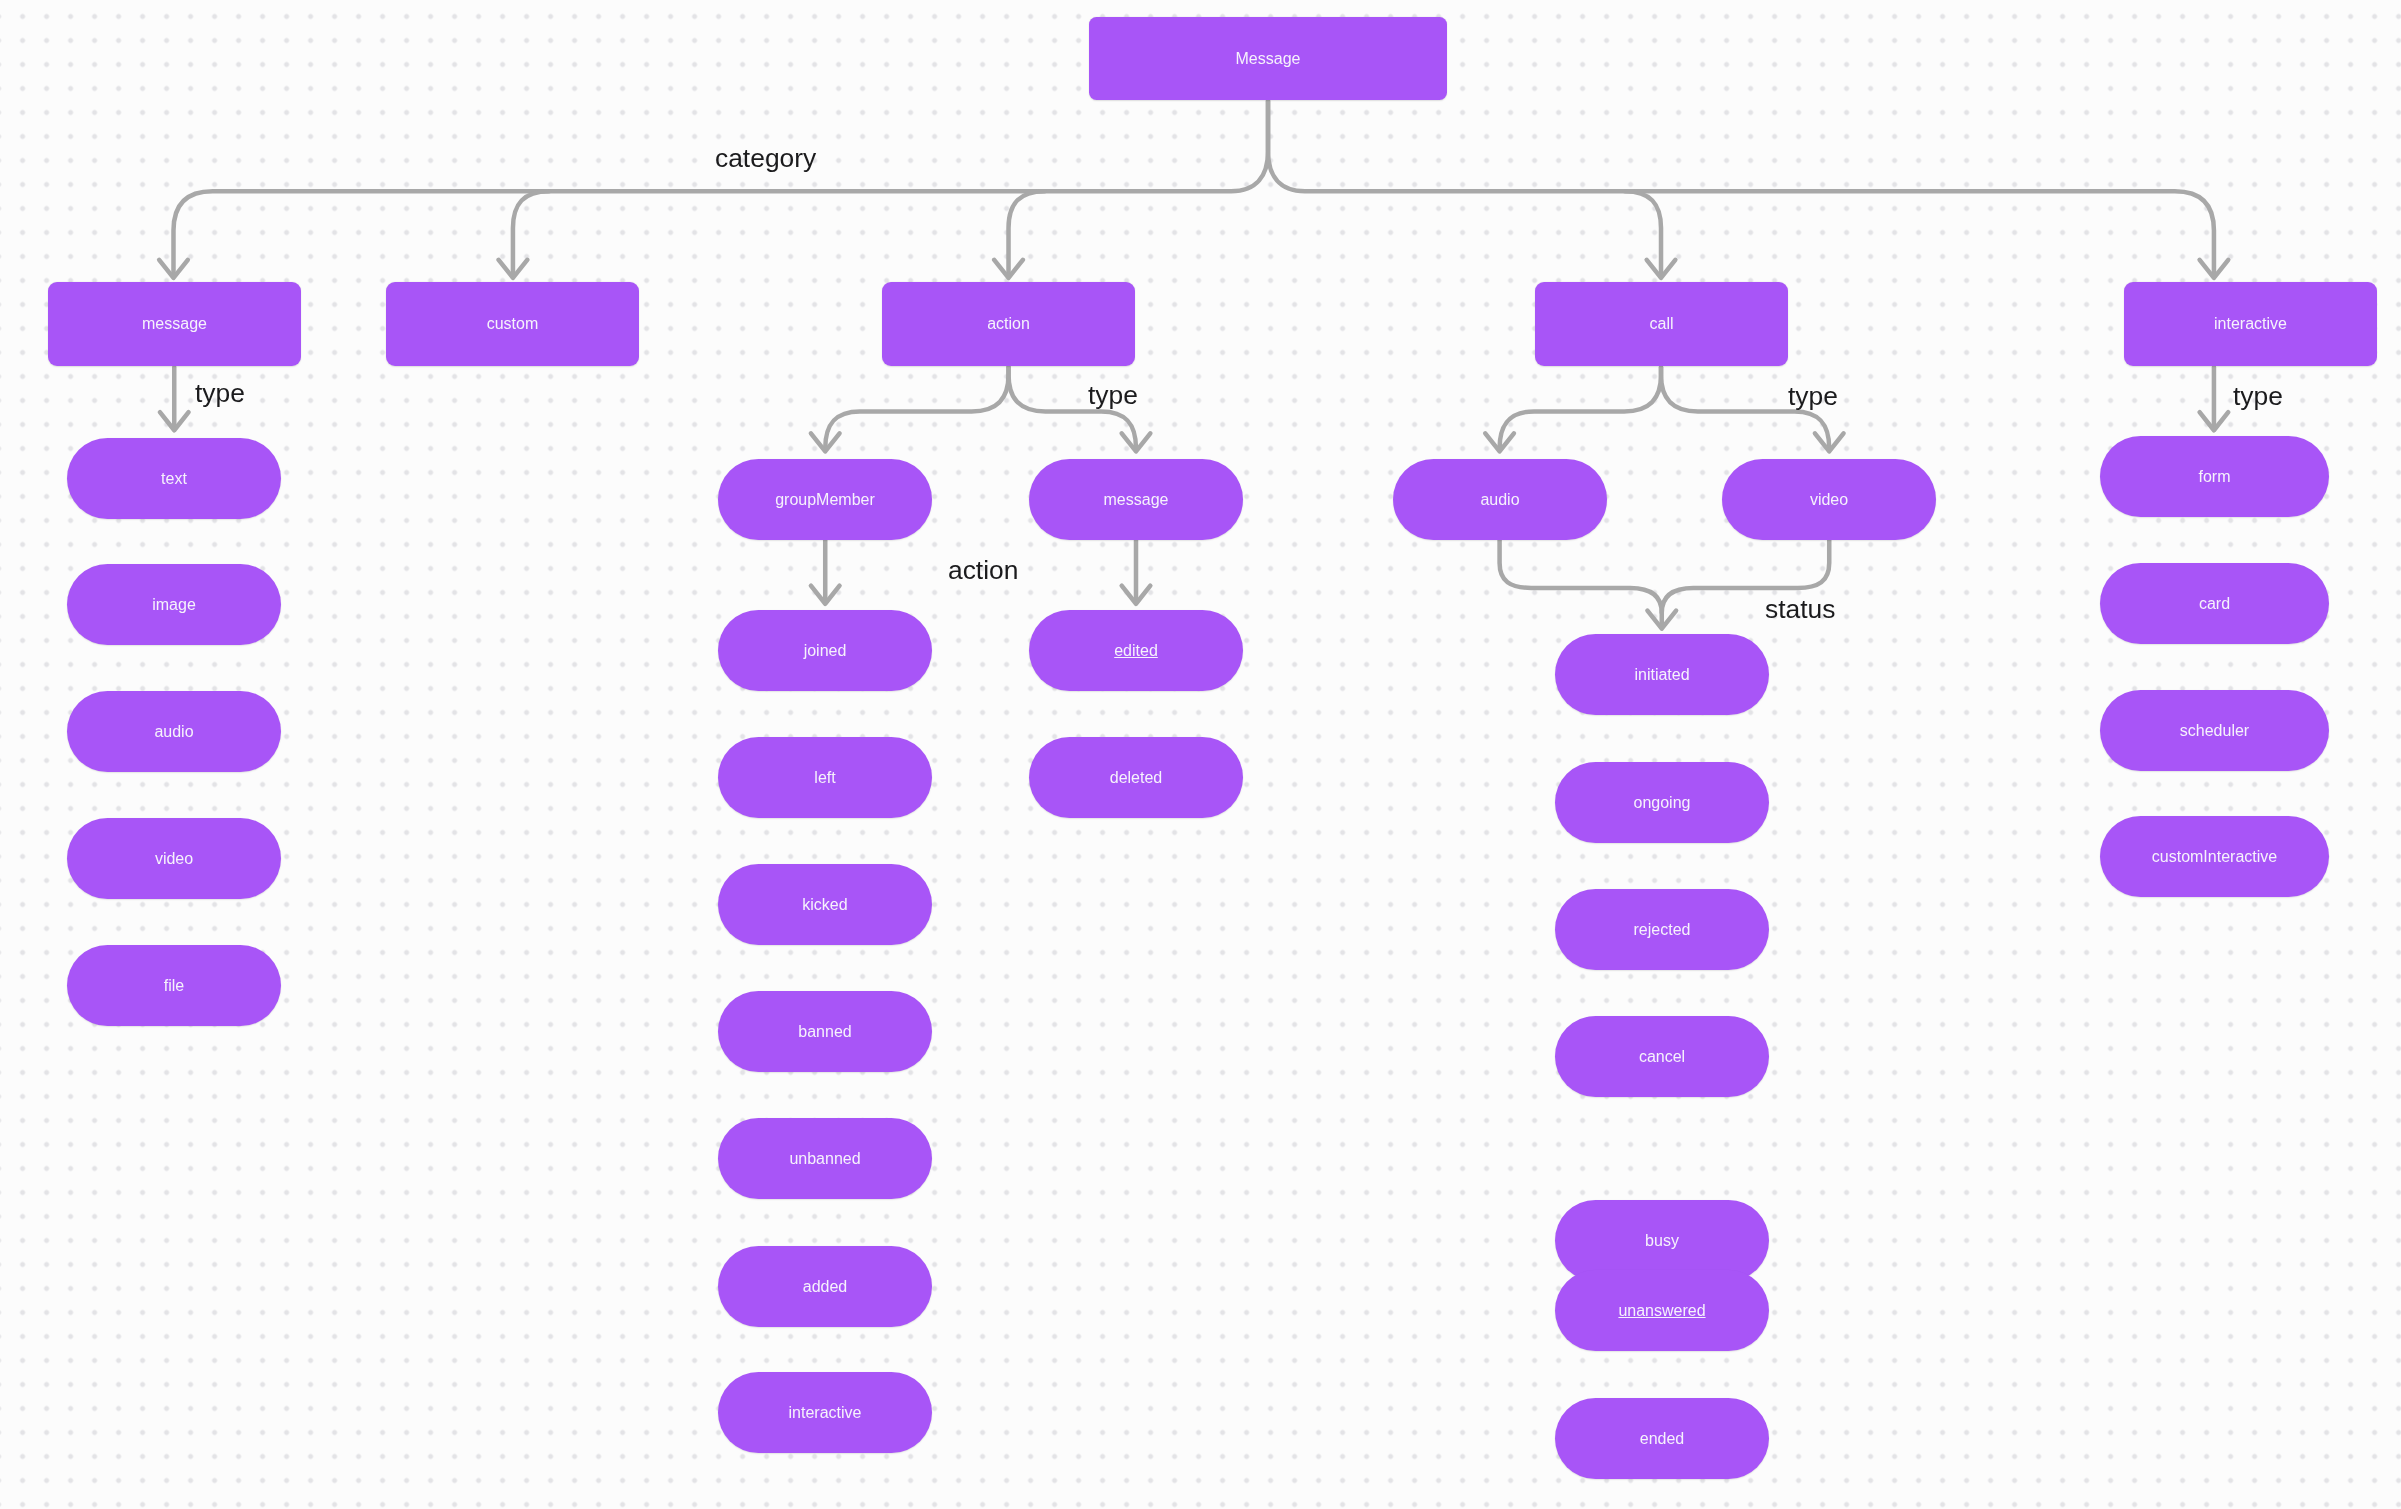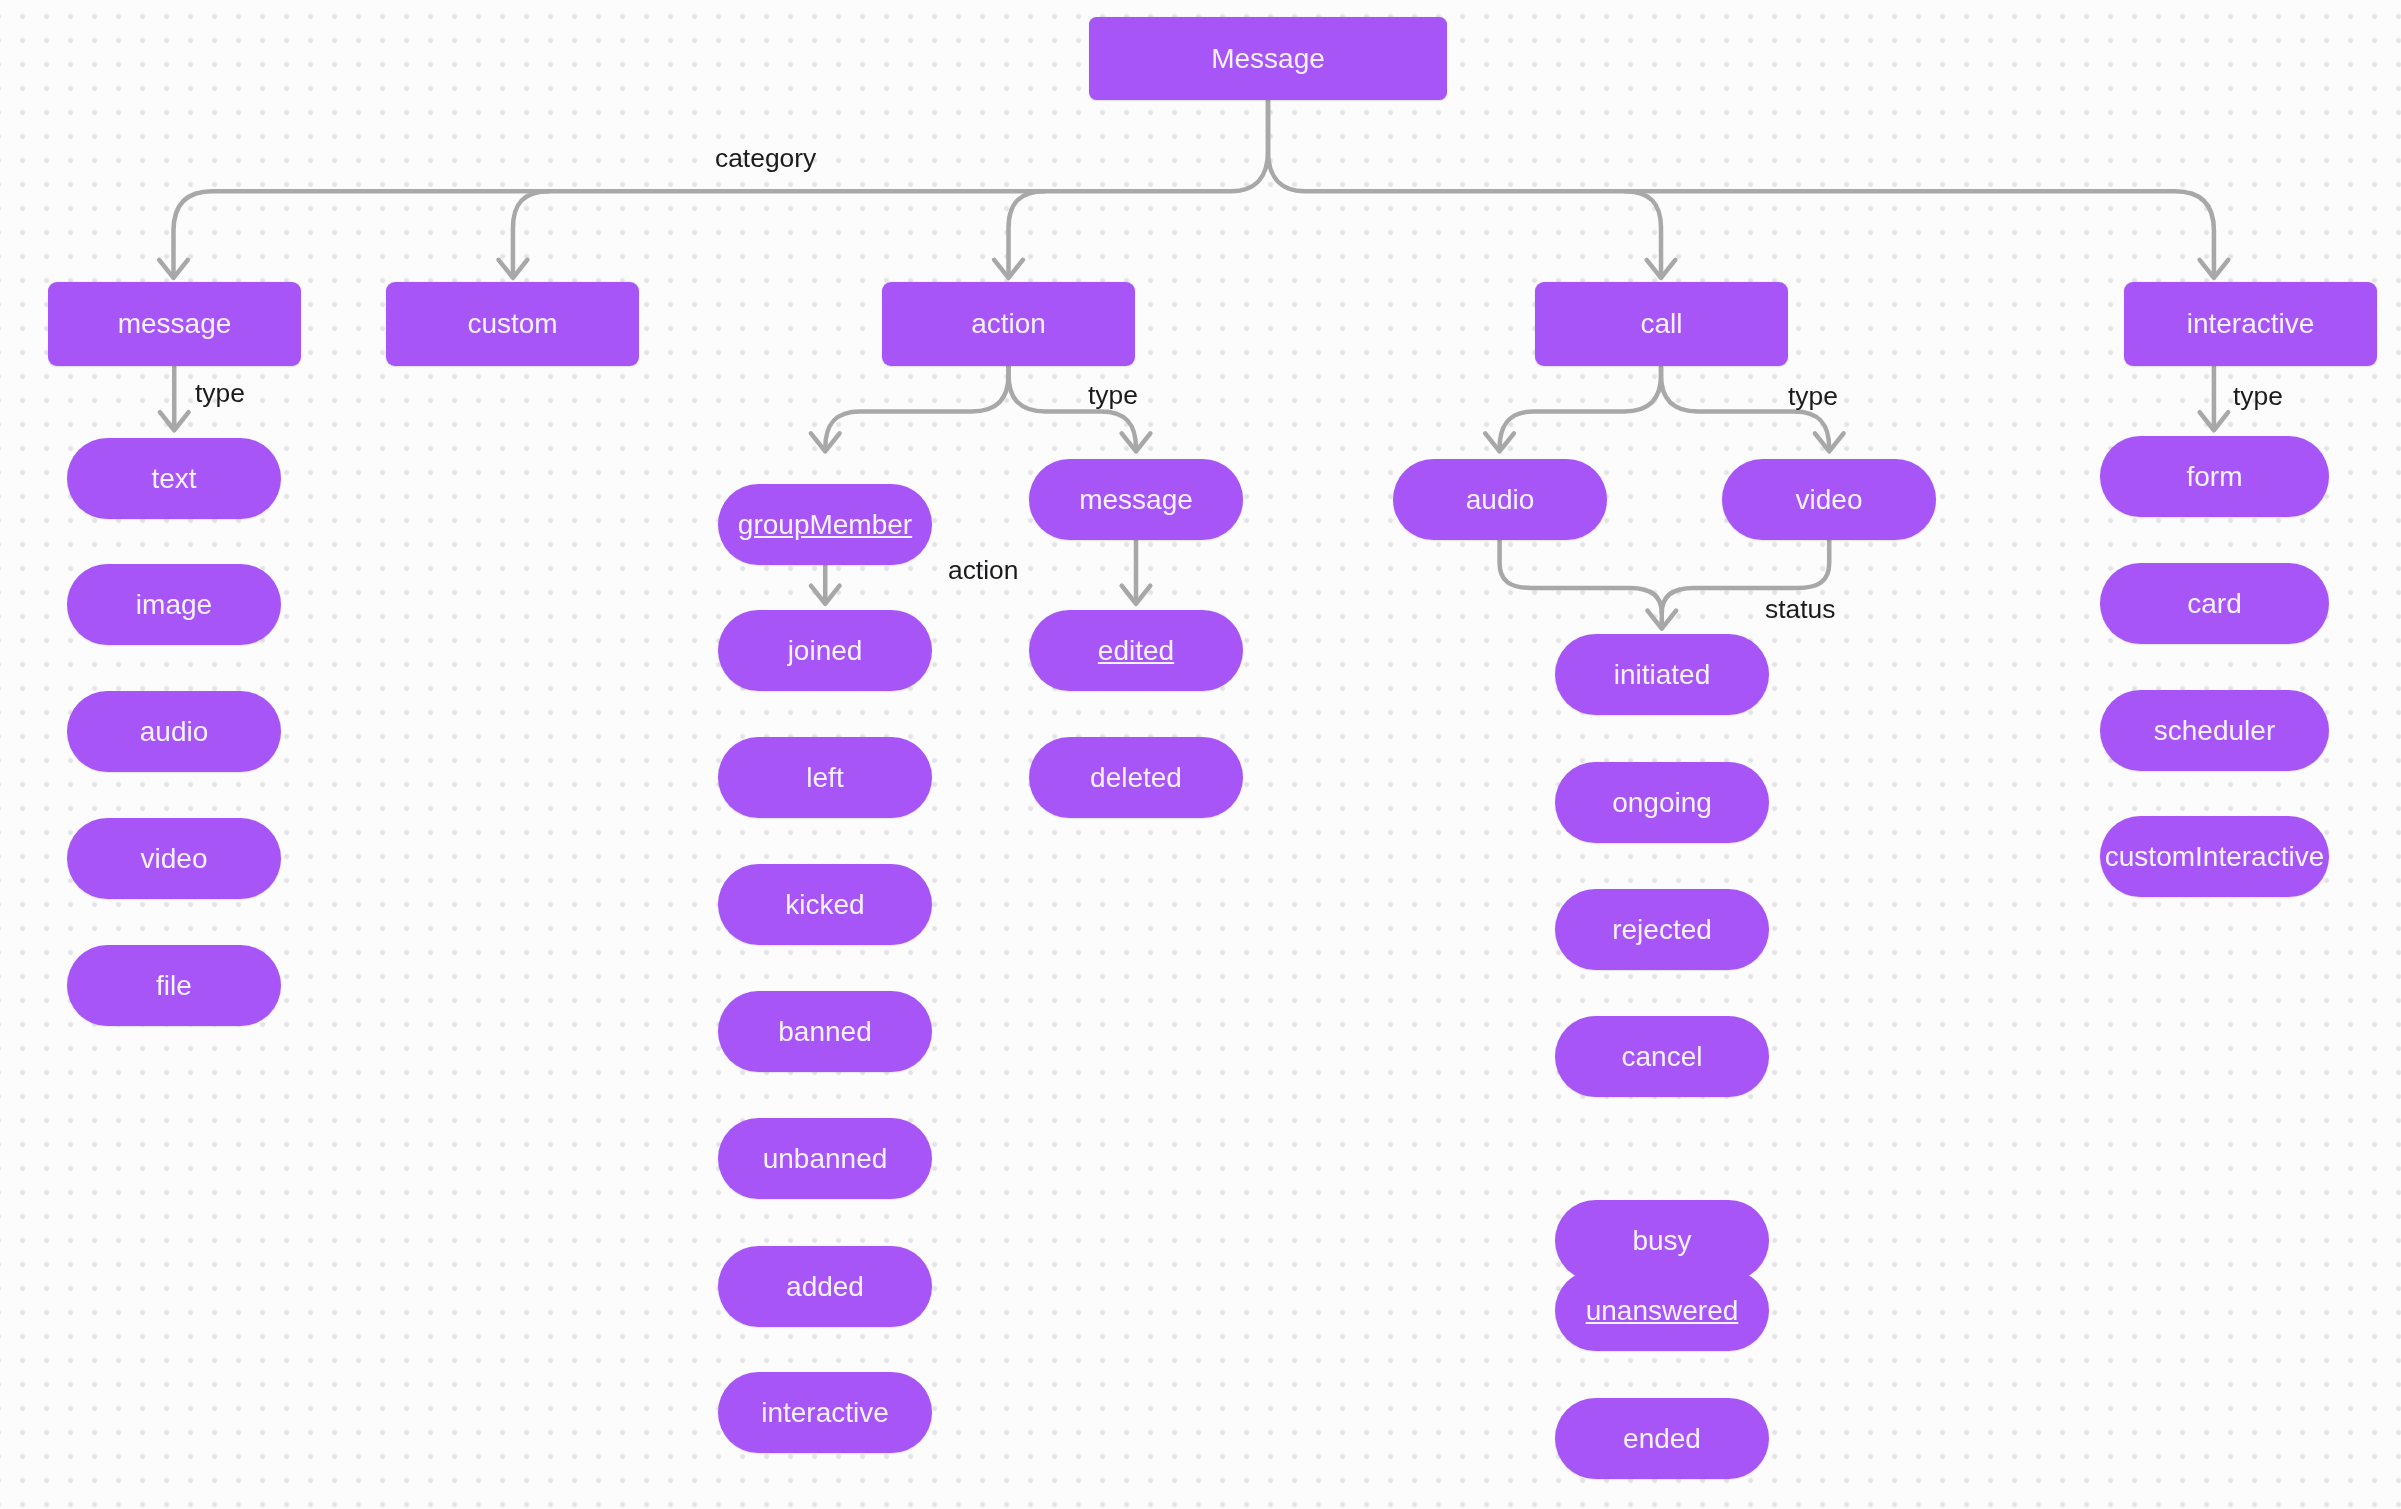--- a/index.html
+++ b/index.html
@@ -13,21 +13,21 @@
     background-position:10.6px 4.5px;
     overflow:hidden;
   }
   svg.edges{position:absolute;left:0;top:0;width:2401px;height:1510px;pointer-events:none;}
   svg.edges path{stroke:#a8a8a8;stroke-width:6;fill:none;stroke-linecap:round;stroke-linejoin:round;}
   .node{
     position:absolute;
     display:flex;align-items:center;justify-content:center;
     background:#a855f7;
     color:#f6f2fc;
-    font-size:28px;
+    font-size:16px;
     line-height:1;
     text-align:center;
     box-shadow:0 0.8px 1.5px rgba(0,0,0,0.12);
     white-space:nowrap;
   }
   .root{width:358px;height:83px;border-radius:7.5px;}
   .rect{width:253px;height:84px;border-radius:9px;}
   .pill{width:214px;height:81px;border-radius:41px;}
   .pill.wide{width:229px;}
   .edge-label{
@@ -98,21 +98,21 @@
   <div class="node rect" style="left:882px;top:282px;">action</div>
   <div class="node rect" style="left:1535px;top:282px;">call</div>
   <div class="node rect" style="left:2088px;top:282px;margin-left:36px;">interactive</div>
 
   <div class="node pill" style="left:67px;top:438px;">text</div>
   <div class="node pill" style="left:67px;top:564px;">image</div>
   <div class="node pill" style="left:67px;top:691px;">audio</div>
   <div class="node pill" style="left:67px;top:818px;">video</div>
   <div class="node pill" style="left:67px;top:945px;">file</div>
 
-  <div class="node pill" style="left:718px;top:484px;text-decoration:underline;">groupMember</div>
+  <div class="node pill" style="left:718px;top:459px;">groupMember</div>
   <div class="node pill" style="left:718px;top:610px;">joined</div>
   <div class="node pill" style="left:718px;top:737px;">left</div>
   <div class="node pill" style="left:718px;top:864px;">kicked</div>
   <div class="node pill" style="left:718px;top:991px;">banned</div>
   <div class="node pill" style="left:718px;top:1118px;">unbanned</div>
   <div class="node pill" style="left:718px;top:1246px;">added</div>
   <div class="node pill" style="left:718px;top:1372px;">interactive</div>
 
   <div class="node pill" style="left:1029px;top:459px;">message</div>
   <div class="node pill" style="left:1029px;top:610px;text-decoration:underline;">edited</div>

